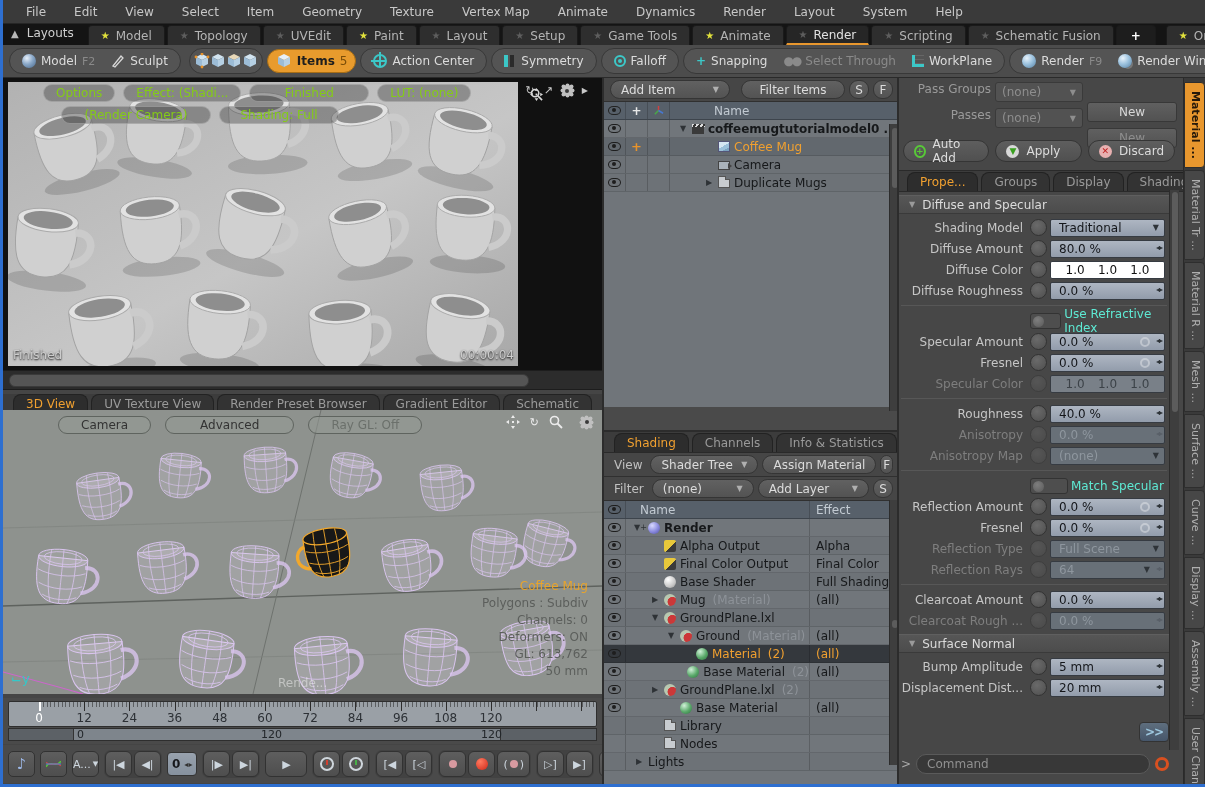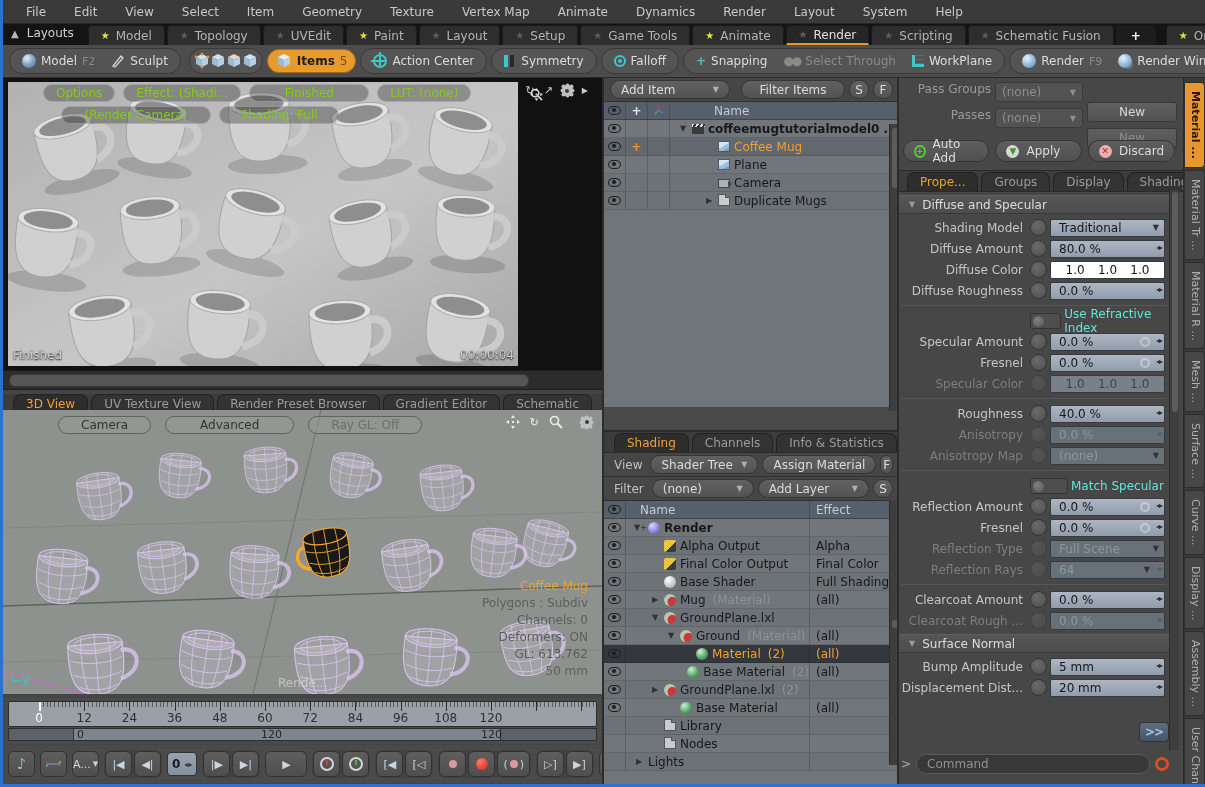--- a/index.html
+++ b/index.html
@@ -679,32 +679,20 @@
           <span class="cell">
             <span class="plusmark">+</span>
           </span>
           <span class="cell"></span>
           <span class="cell namecell" style="padding-left: 34px;">
             <span class="expander"></span>
             <span class="ico mesh"></span>
             <span class="lbl">Coffee Mug</span>
           </span>
         </div>
-        <div class="trow">
-          <span class="cell">
-            <span class="eye"></span>
-          </span>
-          <span class="cell"></span>
-          <span class="cell"></span>
-          <span class="cell namecell" style="padding-left: 34px;">
-            <span class="expander"></span>
-            <span class="ico mesh"></span>
-            <span class="lbl">Plane</span>
-          </span>
-        </div>
         <div class="trow alt">
           <span class="cell">
             <span class="eye"></span>
           </span>
           <span class="cell"></span>
           <span class="cell"></span>
           <span class="cell namecell" style="padding-left: 34px;">
             <span class="expander"></span>
             <span class="ico camera"></span>
             <span class="lbl">Camera</span>

